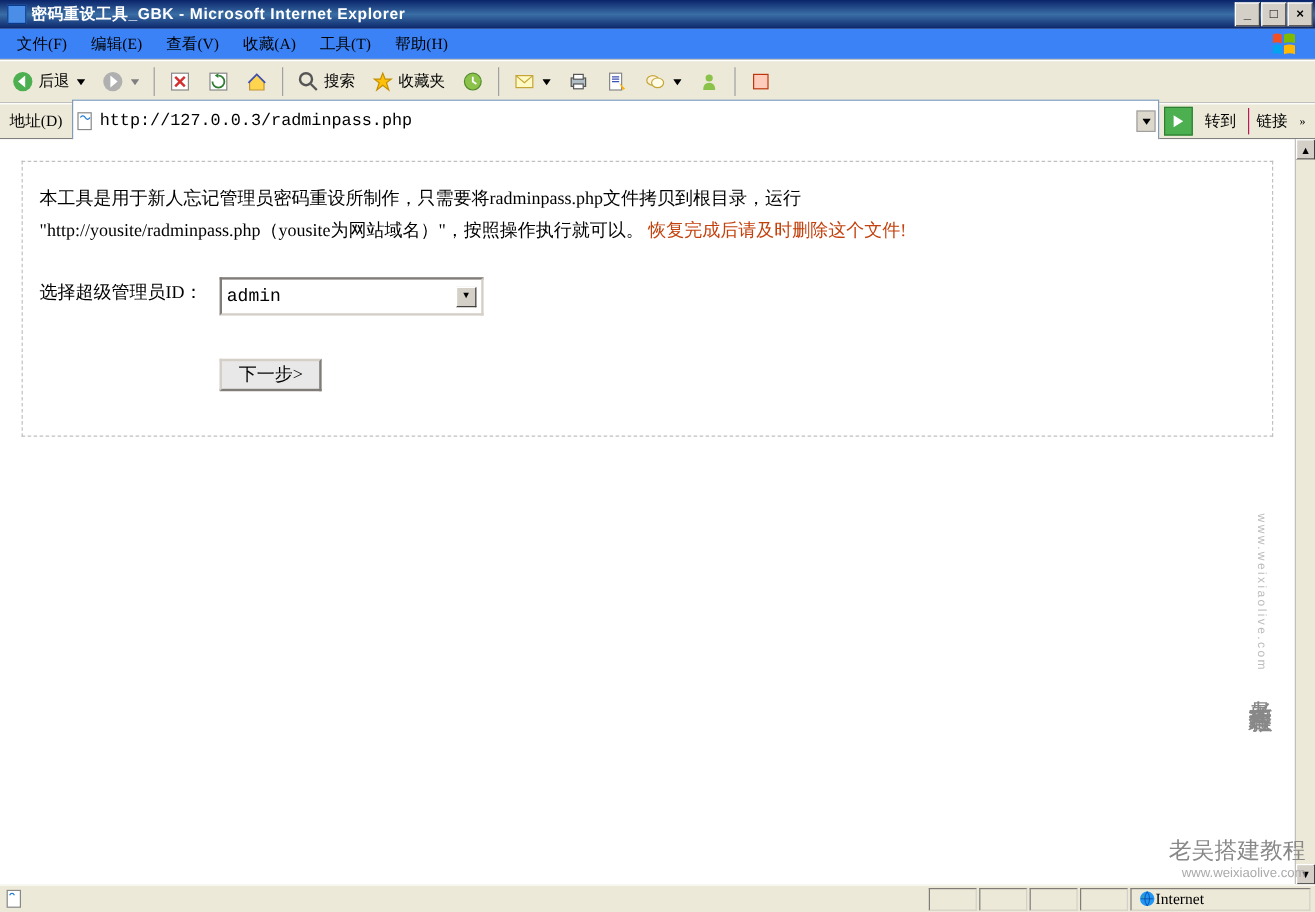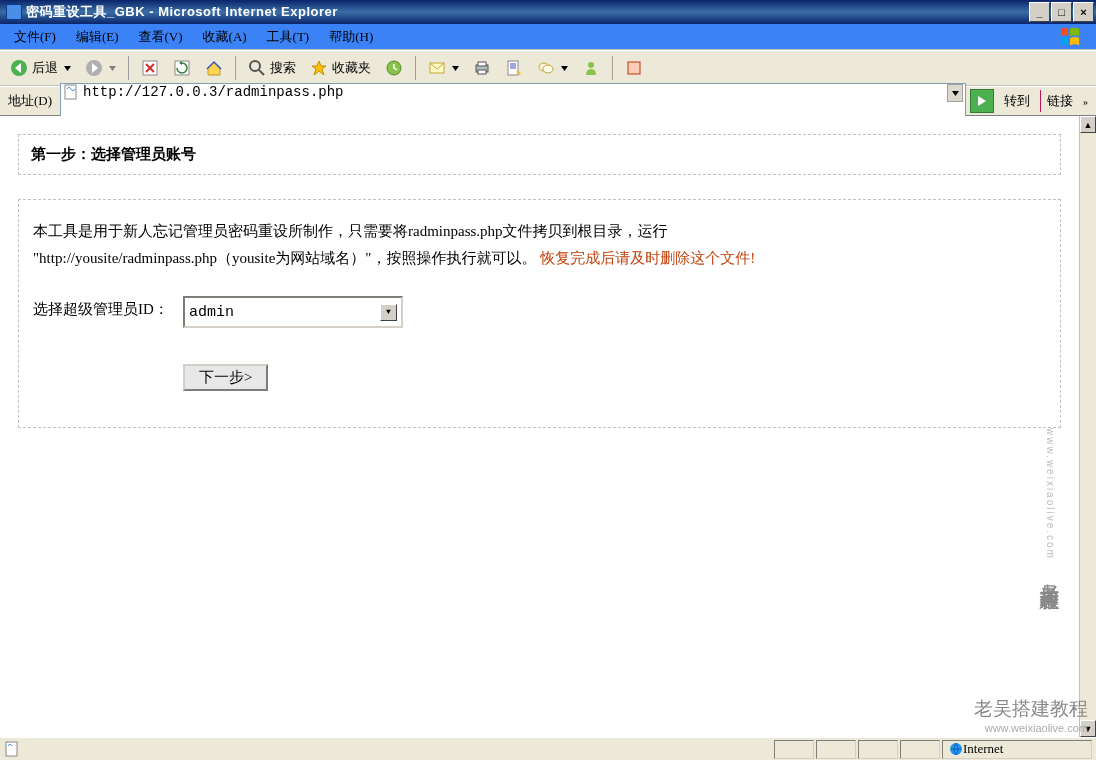--- a/index.html
+++ b/index.html
@@ -76,21 +76,21 @@
   border-bottom: 1px solid #808080;
   display: flex;
   align-items: center;
   padding: 0 4px;
   gap: 4px;
 }
 .addr-label { font-size: 13px; padding: 0 4px; }
 .addr-combo {
   flex: 1; height: 36px; background: #fff;
   border: 1px solid #7f9db9;
-  display: flex; 
+  display: flex; align-items: center;
   padding: 0 2px;
   font-family: "Courier New", "宋体", monospace;
   font-size: 14px;
 }
 .addr-combo .page-icon { width: 16px; height: 16px; margin-right: 4px; }
 .addr-combo .addr-text { flex: 1; }
 .addr-combo .addr-drop { width: 16px; height: 18px; background: #dcd8cc; border: 1px solid #a0a0a0; display: flex; align-items: center; justify-content: center; }
 .go-btn {
   width: 24px; height: 24px;
   background: #4caf50;
@@ -351,21 +351,20 @@
         <path d="M3 2 L11 7 L3 12 Z" fill="#fff"></path>
       </svg>
   </div>
   <span class="go-label">转到</span>
   <span class="links-label">链接</span>
   <span class="chev-r">»</span>
 </div>
 
 <div class="content-area">
   <div class="page">
-    <div class="step-header">第一步：选择管理员账号</div>
     <div class="content-box">
       <div class="desc">
         <span>本工具是用于新人忘记管理员密码重设所制作，只需要将radminpass.php文件拷贝到根目录，运行</span><br>
         <span>"http://yousite/radminpass.php（yousite为网站域名）"，按照操作执行就可以。</span>
         <span class="warn">恢复完成后请及时删除这个文件!</span>
       </div>
       <div class="form-row">
         <div class="form-label">选择超级管理员ID：</div>
         <div class="form-select">
           <span class="sel-text">admin</span>

